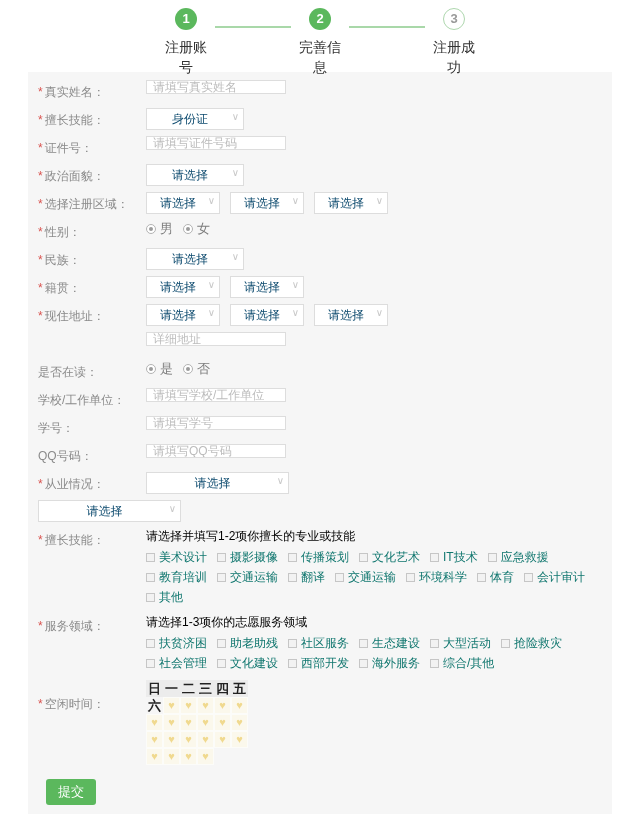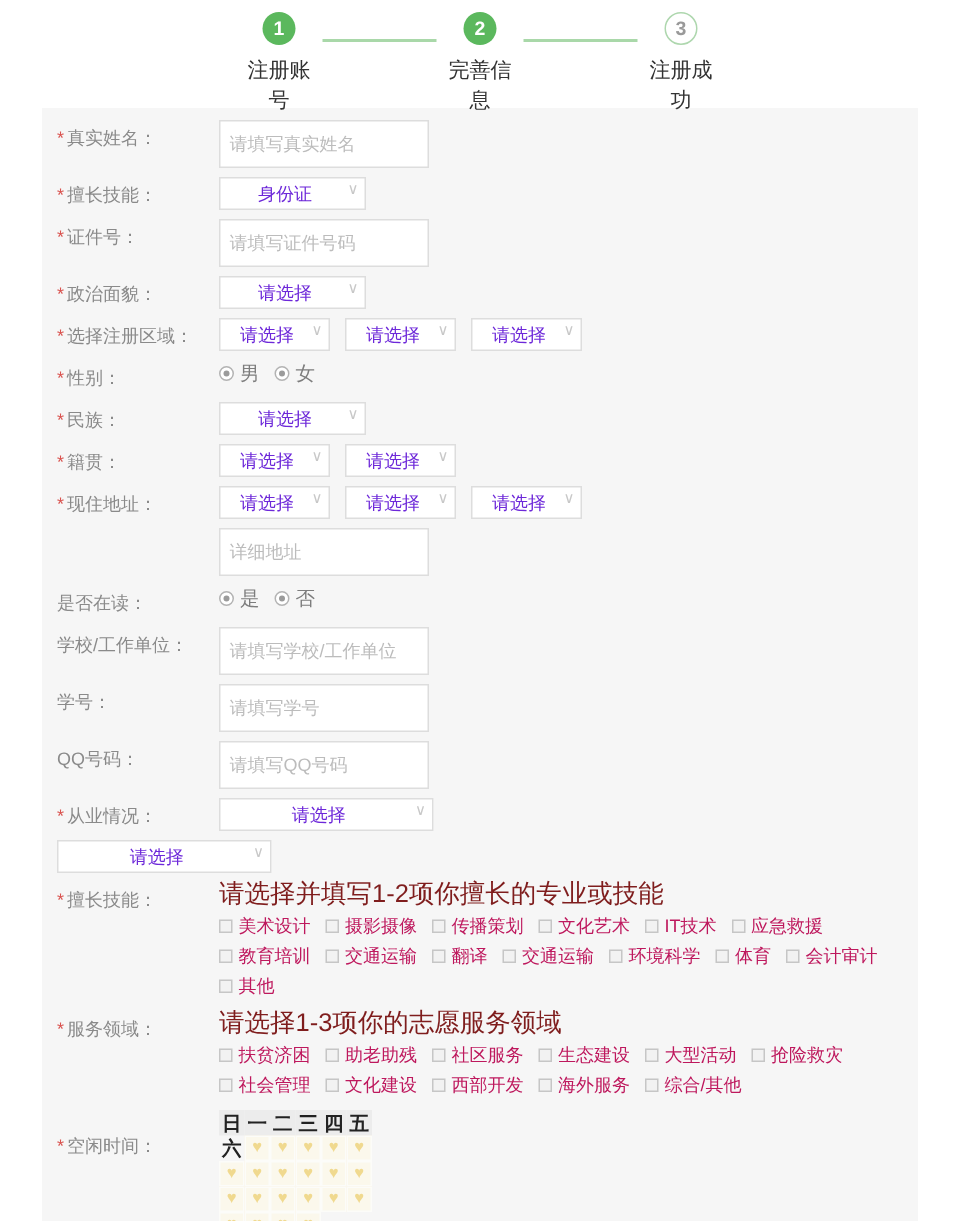--- a/index.html
+++ b/index.html
@@ -21,48 +21,48 @@
   .sline { width:76px; height:2px; background:#a9d8a9; margin-top:18px; }
   
   .panel { margin:0 28px; background:#f6f6f6; padding:8px 0 12px 10px; }
   .row { display:flex; align-items:flex-start; margin-bottom:6px; min-height:22px; }
   .row.top { align-items:flex-start; }
   .lab { flex:none; width:108px; color:#8a8a8a; font-size:12px; padding-top:4px; }
   .req { color:#d9534f; margin-right:2px; }
   .ctrl { flex:1; min-width:0; }
   
   .inp {
-    width:140px; height:32px; border:1px solid #ddd; background:#fff; padding:0 6px;
+    width:140px; height:14px; border:1px solid #ddd; background:#fff; padding:0 6px;
     font-size:12px; color:#333; outline:none; font-family:inherit;
   }
   .inp::placeholder { color:#bcbcbc; }
   
   .select {
     height:22px; border:1px solid #ddd; background:#fff; display:inline-flex;
     align-items:center; justify-content:center; position:relative; vertical-align:middle;
     cursor:pointer;
   }
-  .sel-val { font-size:12px; color:#6d28d9; padding-right:10px; }
+  .sel-val { font-size:12px; color:#0c4a6e; padding-right:10px; }
   .chev { position:absolute; right:4px; top:2px; color:#c8c8c8; font-size:10px; }
   .w-mid { width:98px; }
   .w-sm  { width:74px; margin-right:10px; }
   .w-lg  { width:143px; }
   .sel-group { display:flex; }
   
   .radios { display:flex; align-items:center; }
   .radio-opt { display:inline-flex; align-items:center; margin-right:10px; color:#7d7d7d; font-size:13px; cursor:pointer; }
   .radio {
     width:10px; height:10px; border:1px solid #b3b3b3; border-radius:50%;
     background:#fff; position:relative; margin-right:4px; flex:none;
   }
   .radio::after { content:''; position:absolute; left:2px; top:2px; right:2px; bottom:2px; border-radius:50%; background:#9b9b9b; }
   
-  .hint { color:#7f1d1d; font-size:17px; line-height:16px; margin-bottom:4px; }
+  .hint { color:#000000; font-size:12px; line-height:16px; margin-bottom:4px; }
   .checks { max-width:468px; line-height:19px; }
-  .check { display:inline-flex; align-items:center; margin-right:10px; color:#be185d; font-size:12px; cursor:pointer; }
+  .check { display:inline-flex; align-items:center; margin-right:10px; color:#0f766e; font-size:12px; cursor:pointer; }
   .box { width:9px; height:9px; border:1px solid #c6c6c6; background:#f2f2f2; margin-right:4px; flex:none; }
   
   .cal { width:102px; display:flex; flex-wrap:wrap; }
   .dcell {
     width:17px; height:17px; background:#ececec; color:#222; font-weight:bold;
     font-size:13px; line-height:17px; text-align:center;
   }
   .cal .dcell:nth-child(7) { background:transparent; }
   .hcell {
     width:17px; height:17px; background:#fbf8ec; color:#f0d98f; font-size:11px;

